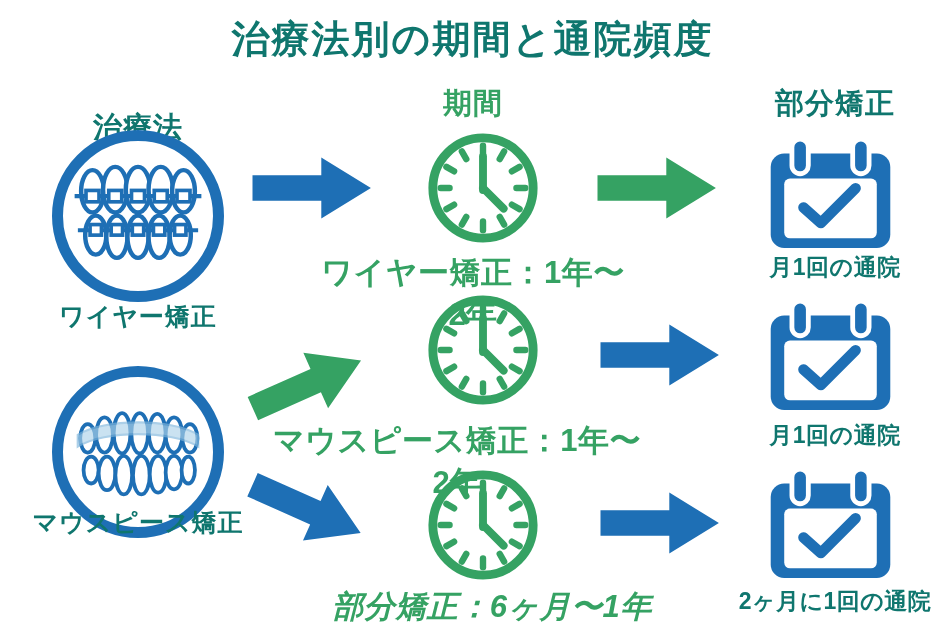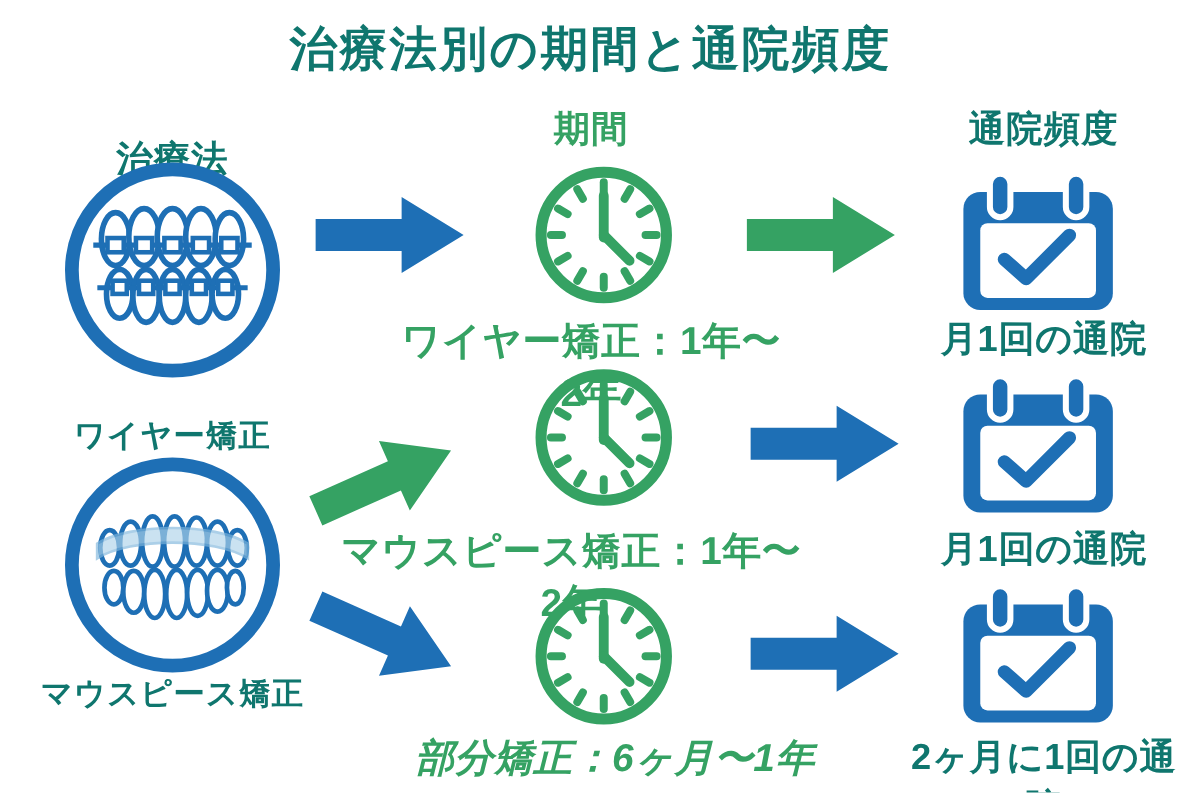--- a/index.html
+++ b/index.html
@@ -22,32 +22,32 @@
   }
   .col-header { font-size: 29px; letter-spacing: 1px; }
 
   .tooth-circle {
     width: 172px; height: 172px;
     border: 11px solid #1e6fb5;
     border-radius: 50%;
     background: #ffffff;
     display: flex; align-items: center; justify-content: center;
   }
-  .treatment-label { font-size: 25px; letter-spacing: 1px; margin-top: 32px; }
+  .treatment-label { font-size: 25px; letter-spacing: 1px; }
   .duration-label  { font-size: 31px; letter-spacing: 0.5px; }
-  .frequency-label { font-size: 29px; letter-spacing: 0.5px; }
+  .frequency-label { font-size: 23px; letter-spacing: 0.5px; }
 </style>
 </head>
 <body>
 
 <div class="abs ctr blue-text page-title">治療法別の期間と通院頻度</div>
 
 <div class="abs ctr blue-text col-header" style="left:28px;  top:84px; width:220px;margin-top:24px;">治療法</div>
 <div class="abs ctr green-text col-header" style="left:373px; top:84px; width:200px;">期間</div>
-<div class="abs ctr blue-text col-header" style="left:725px; top:84px; width:220px;">通院頻度</div>
+<div class="abs ctr blue-text col-header" style="left:725px; top:84px; width:220px;">部分矯正</div>
 
 <div class="abs tooth-circle" style="left:52px; top:130px;">
   <span>
     <svg width="130" height="130" viewBox="0 0 160 160" fill="none">
 
       <ellipse cx="24" cy="52" rx="14" ry="26" fill="#fff" stroke="#1e6fb5" stroke-width="5.5"></ellipse>
       <ellipse cx="52" cy="50" rx="15" ry="28" fill="#fff" stroke="#1e6fb5" stroke-width="5.5"></ellipse>
       <ellipse cx="80" cy="50" rx="15" ry="28" fill="#fff" stroke="#1e6fb5" stroke-width="5.5"></ellipse>
       <ellipse cx="108" cy="50" rx="15" ry="28" fill="#fff" stroke="#1e6fb5" stroke-width="5.5"></ellipse>
       <ellipse cx="136" cy="52" rx="14" ry="26" fill="#fff" stroke="#1e6fb5" stroke-width="5.5"></ellipse>

